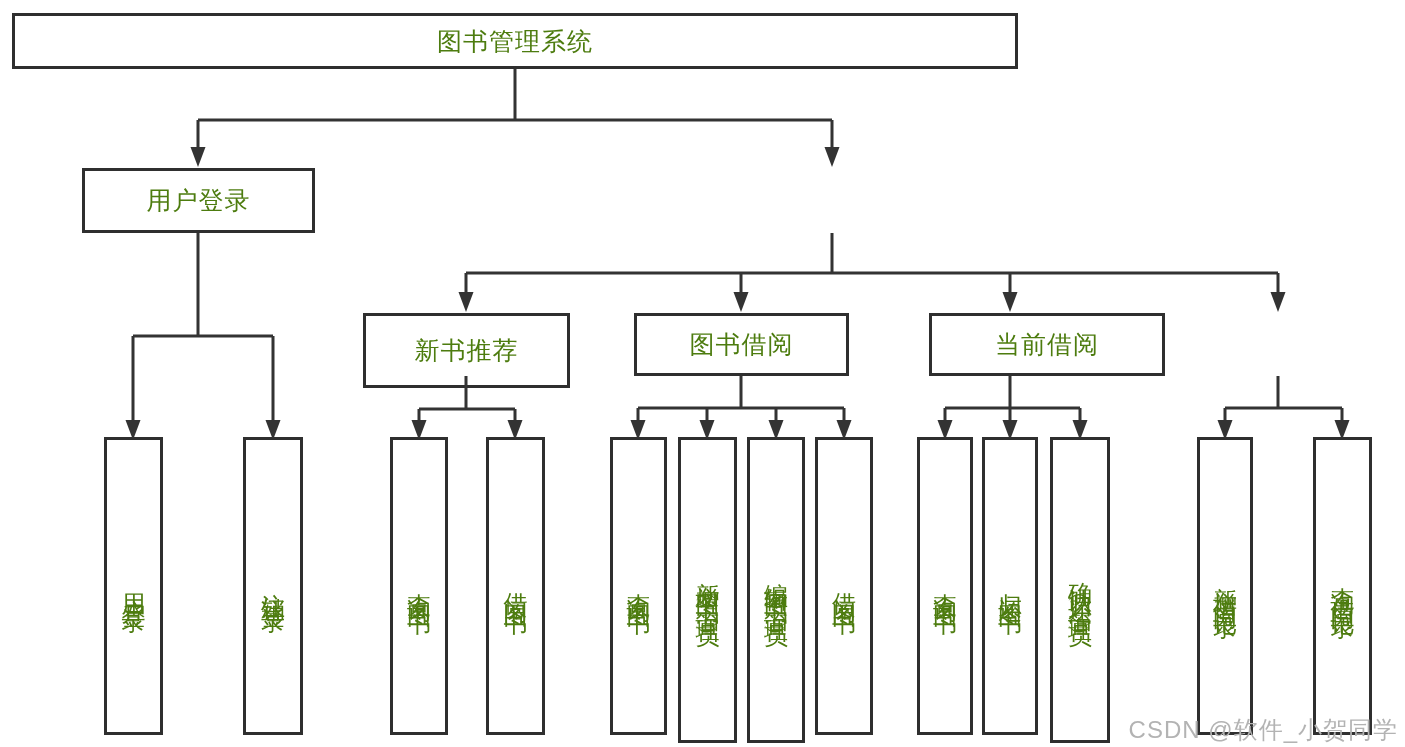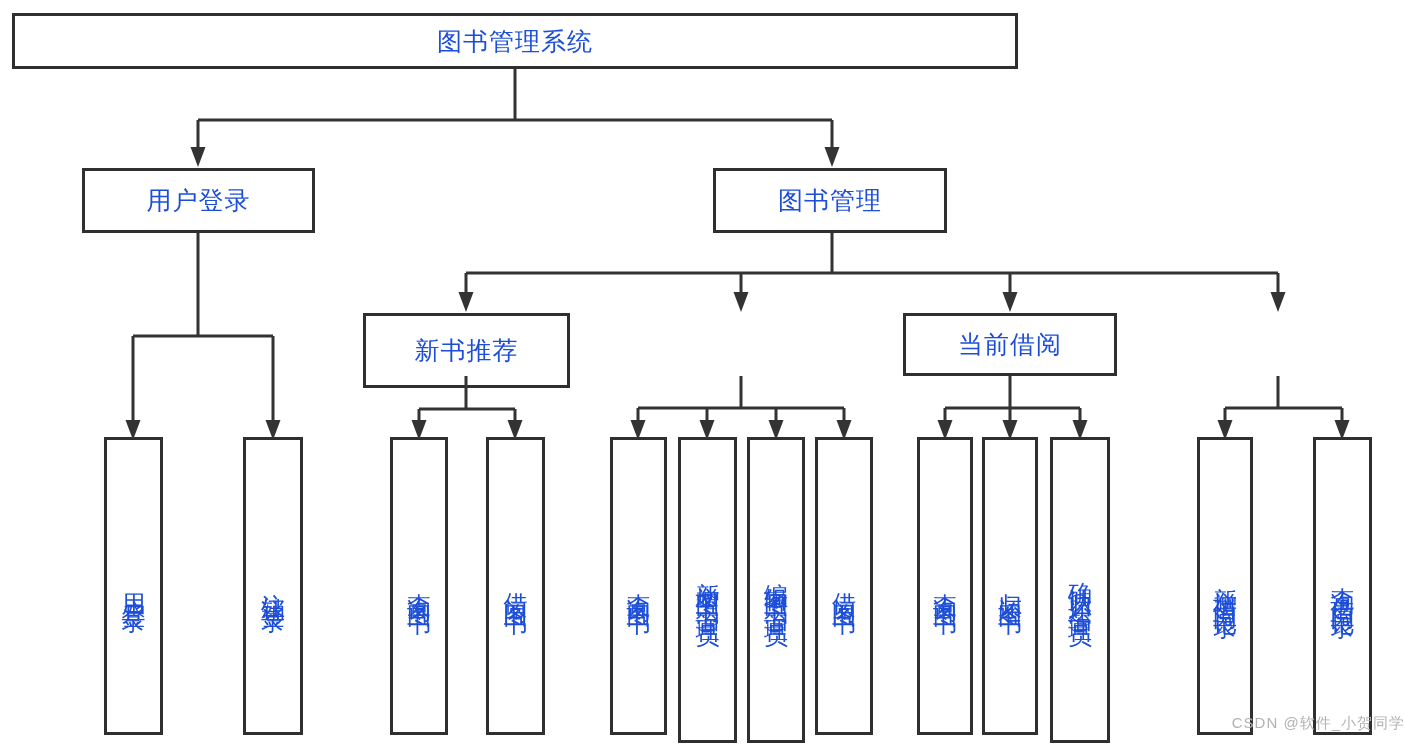--- a/index.html
+++ b/index.html
@@ -16,21 +16,21 @@
     overflow: hidden;
   }
   .box {
     position: absolute;
     box-sizing: border-box;
     border: 3px solid #2f2f2f;
     background: #ffffff;
     display: flex;
     align-items: center;
     justify-content: center;
-    color: #1d4ed8;
+    color: #4d7c0f;
     z-index: 2;
   }
   .hbox {
     font-size: 25px;
     letter-spacing: 1px;
     white-space: nowrap;
   }
   .vbox span {
     writing-mode: vertical-rl;
     text-orientation: mixed;
@@ -51,40 +51,40 @@
     stroke-width: 3;
     fill: none;
   }
   svg.connectors polygon, svg.connectors use {
     fill: #333333;
     stroke: none;
   }
   .watermark {
     position: absolute;
     top: 714px;
-    right: 0;
-    font-size: 15px;
+    right: 7px;
+    font-size: 24px;
     color: #b3b3b3;
     z-index: 5;
     white-space: nowrap;
     letter-spacing: 1px;
   }
 </style>
 </head>
 <body>
 
 <div class="canvas">
 
   <div class="box hbox" style="left:12px;top:13px;width:1006px;height:56px">图书管理系统</div>
 
   <div class="box hbox" style="left:82px;top:168px;width:233px;height:65px">用户登录</div>
-  <div class="box hbox" style="left:713px;top:168px;width:234px;height:65px">图书管理</div>
 
   <div class="box hbox" style="left:363px;top:313px;width:207px;height:75px">新书推荐</div>
-  <div class="box hbox" style="left:903px;top:313px;width:214px;height:63px">当前借阅</div>
+  <div class="box hbox" style="left:634px;top:313px;width:215px;height:63px">图书借阅</div>
+  <div class="box hbox" style="left:929px;top:313px;width:236px;height:63px">当前借阅</div>
 
   <div class="box vbox" style="left:104px;top:437px;width:59px;height:298px">
     <span>用户登录</span>
     </div>
   <div class="box vbox" style="left:243px;top:437px;width:60px;height:298px">
     <span>注销登录</span>
     </div>
 
   <div class="box vbox" style="left:390px;top:437px;width:58px;height:298px">
     <span>查询图书</span>

